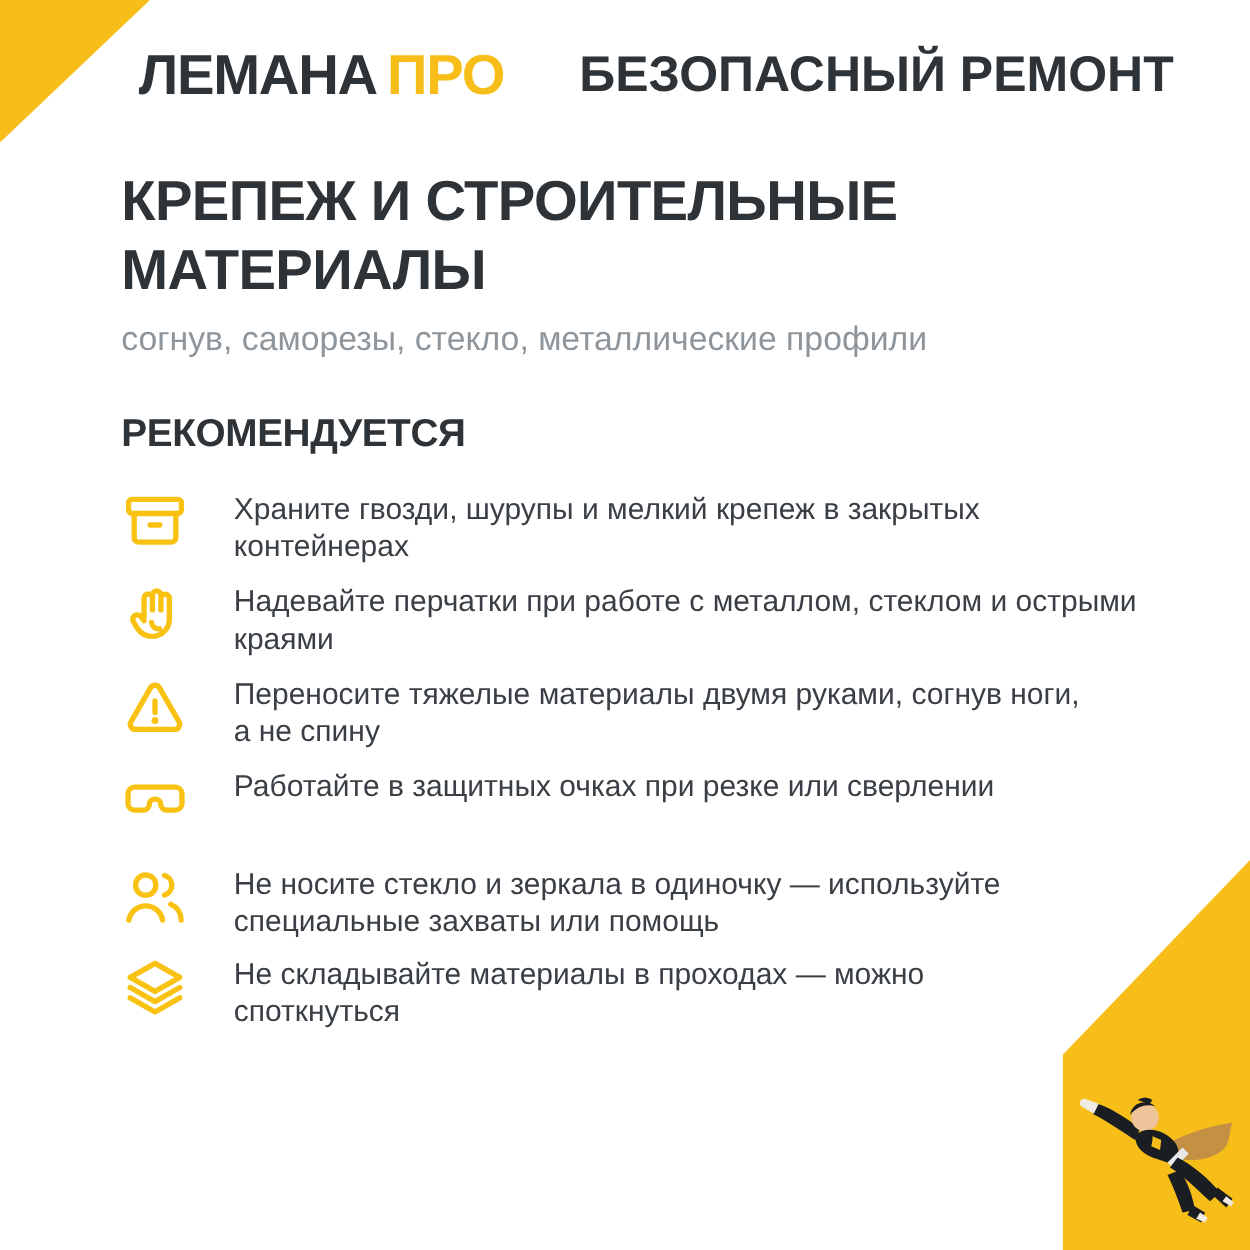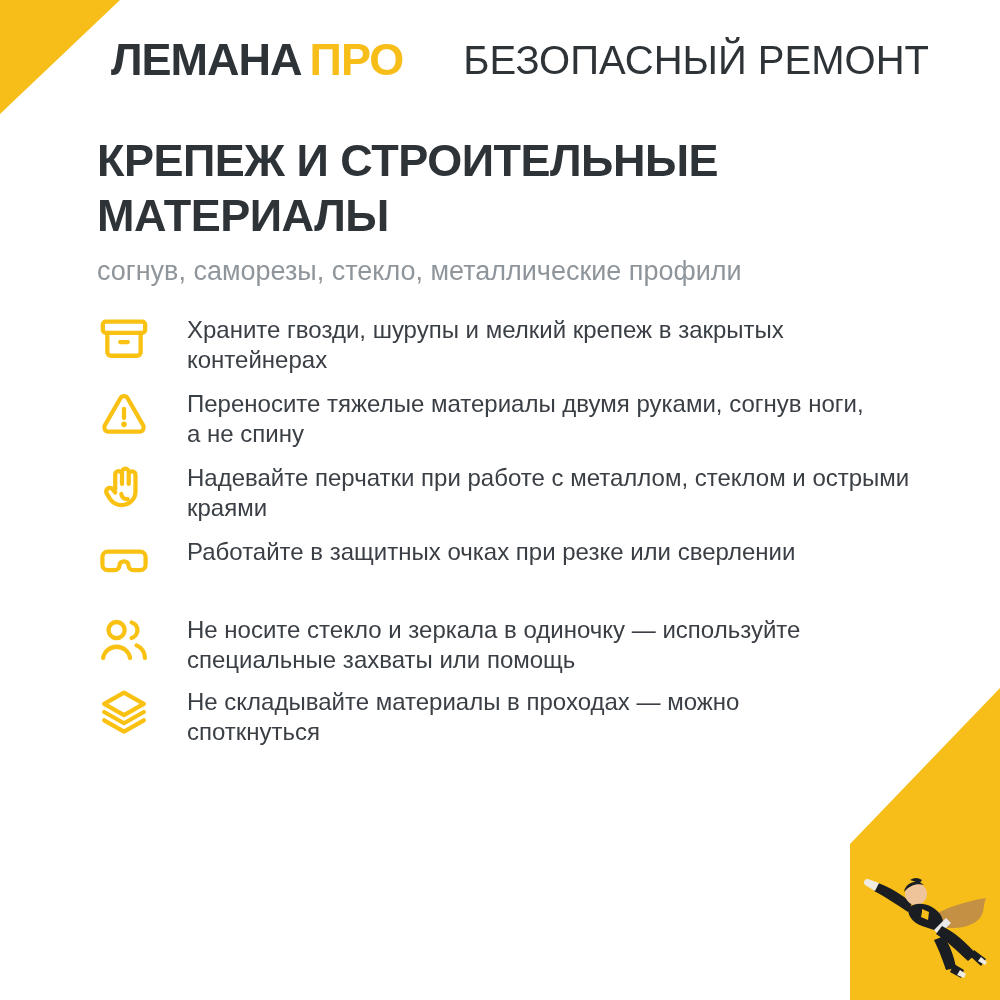--- a/index.html
+++ b/index.html
@@ -41,21 +41,21 @@
     position:absolute;top:34px;left:111px;
     display:flex;align-items:center;gap:60px;
     white-space:nowrap;
   }
   .logo{
     font-weight:900;font-size:45px;letter-spacing:-1px;
     color:var(--dark);
   }
   .logo .pro{color:var(--yellow);margin-left:8px;}
   .program-title{
-    font-weight:400;font-size:40px;letter-spacing:0;
+    font-weight:700;font-size:40px;letter-spacing:0;
     color:var(--dark);
   }
   
   .main{
     position:absolute;top:134px;left:97px;width:845px;
   }
   .page-title{
     font-size:45px;font-weight:800;line-height:1.22;
     color:var(--dark);letter-spacing:-.5px;
     white-space:pre-line;
@@ -93,54 +93,55 @@
   <div class="header">
     <div class="logo"><span>ЛЕМАНА</span><span class="pro">ПРО</span></div>
     <div class="program-title">БЕЗОПАСНЫЙ РЕМОНТ</div>
   </div>
 
   <div class="main">
     <h1 class="page-title">КРЕПЕЖ И СТРОИТЕЛЬНЫЕ
 МАТЕРИАЛЫ</h1>
     <div class="page-subtitle">согнув, саморезы, стекло, металлические профили</div>
 
+    <h2 class="section-heading first">РЕКОМЕНДУЕТСЯ</h2>
     <div class="tips">
   <div class="tip">
     <span class="tip-icon">
             <svg viewBox="0 0 24 24" fill="none" stroke="#F9C213" stroke-width="1.9" stroke-linecap="round" stroke-linejoin="round">
               <rect x="2.6" y="3.8" width="18.8" height="5" rx="1.3"></rect>
               <path d="M4.6 8.8 v8.6 a1.6 1.6 0 0 0 1.6 1.6 h11.6 a1.6 1.6 0 0 0 1.6 -1.6 V8.8"></path>
               <path d="M10.3 12.9 h3.4"></path>
             </svg>
           </span>
     <p class="tip-text">Храните гвозди, шурупы и мелкий крепеж в закрытых
 контейнерах</p>
   </div>
 
   <div class="tip">
     <span class="tip-icon">
             <svg viewBox="0 0 24 24" fill="none" stroke="#F9C213" stroke-width="1.9" stroke-linecap="round" stroke-linejoin="round">
+              <path d="M8.1 12.6 V6 a1.5 1.5 0 0 1 3 0 v4.2 M11.1 10.2 V4.9 a1.5 1.5 0 0 1 3 0 v5.3 M14.1 10.2 V6.1 a1.5 1.5 0 0 1 3 0 v7.4 a6.1 6.1 0 0 1 -6.1 6.1 c-2.5 0 -4.1 -1.1 -5.3 -2.9 L4.4 14.5 a1.6 1.6 0 0 1 2.6 -1.9 l1.1 1.4"></path>
+              <path d="M13.6 16.9 c-1.5 .2 -2.7 -.8 -2.8 -2.3"></path>
+            </svg>
+          </span>
+    <p class="tip-text">Надевайте перчатки при работе с металлом, стеклом и острыми
+краями</p>
+  </div>
+
+  <div class="tip">
+    <span class="tip-icon">
+            <svg viewBox="0 0 24 24" fill="none" stroke="#F9C213" stroke-width="1.9" stroke-linecap="round" stroke-linejoin="round">
               <path d="M10.4 5 a1.85 1.85 0 0 1 3.2 0 l6.9 12 a1.85 1.85 0 0 1 -1.6 2.8 H5.1 a1.85 1.85 0 0 1 -1.6 -2.8 Z"></path>
               <path d="M12 9.7 v4.1"></path>
               <path d="M12 16.6 v.01" stroke-width="2.5"></path>
             </svg>
           </span>
     <p class="tip-text">Переносите тяжелые материалы двумя руками, согнув ноги,
 а не спину</p>
-  </div>
-
-  <div class="tip">
-    <span class="tip-icon">
-            <svg viewBox="0 0 24 24" fill="none" stroke="#F9C213" stroke-width="1.9" stroke-linecap="round" stroke-linejoin="round">
-              <path d="M8.1 12.6 V6 a1.5 1.5 0 0 1 3 0 v4.2 M11.1 10.2 V4.9 a1.5 1.5 0 0 1 3 0 v5.3 M14.1 10.2 V6.1 a1.5 1.5 0 0 1 3 0 v7.4 a6.1 6.1 0 0 1 -6.1 6.1 c-2.5 0 -4.1 -1.1 -5.3 -2.9 L4.4 14.5 a1.6 1.6 0 0 1 2.6 -1.9 l1.1 1.4"></path>
-              <path d="M13.6 16.9 c-1.5 .2 -2.7 -.8 -2.8 -2.3"></path>
-            </svg>
-          </span>
-    <p class="tip-text">Надевайте перчатки при работе с металлом, стеклом и острыми
-краями</p>
   </div>
 
   <div class="tip">
     <span class="tip-icon">
             <svg viewBox="0 0 24 24" fill="none" stroke="#F9C213" stroke-width="1.9" stroke-linecap="round" stroke-linejoin="round">
               <path d="M4.8 7.4 h14.4 a2.4 2.4 0 0 1 2.4 2.4 v3.4 a2.4 2.4 0 0 1 -2.4 2.4 h-3 a2.2 2.2 0 0 1 -2.2 -2.2 c0 -1 -.85 -1.7 -2 -1.7 s-2 .7 -2 1.7 a2.2 2.2 0 0 1 -2.2 2.2 h-3 a2.4 2.4 0 0 1 -2.4 -2.4 V9.8 a2.4 2.4 0 0 1 2.4 -2.4 Z"></path>
             </svg>
           </span>
     <p class="tip-text">Работайте в защитных очках при резке или сверлении</p>
   </div>

